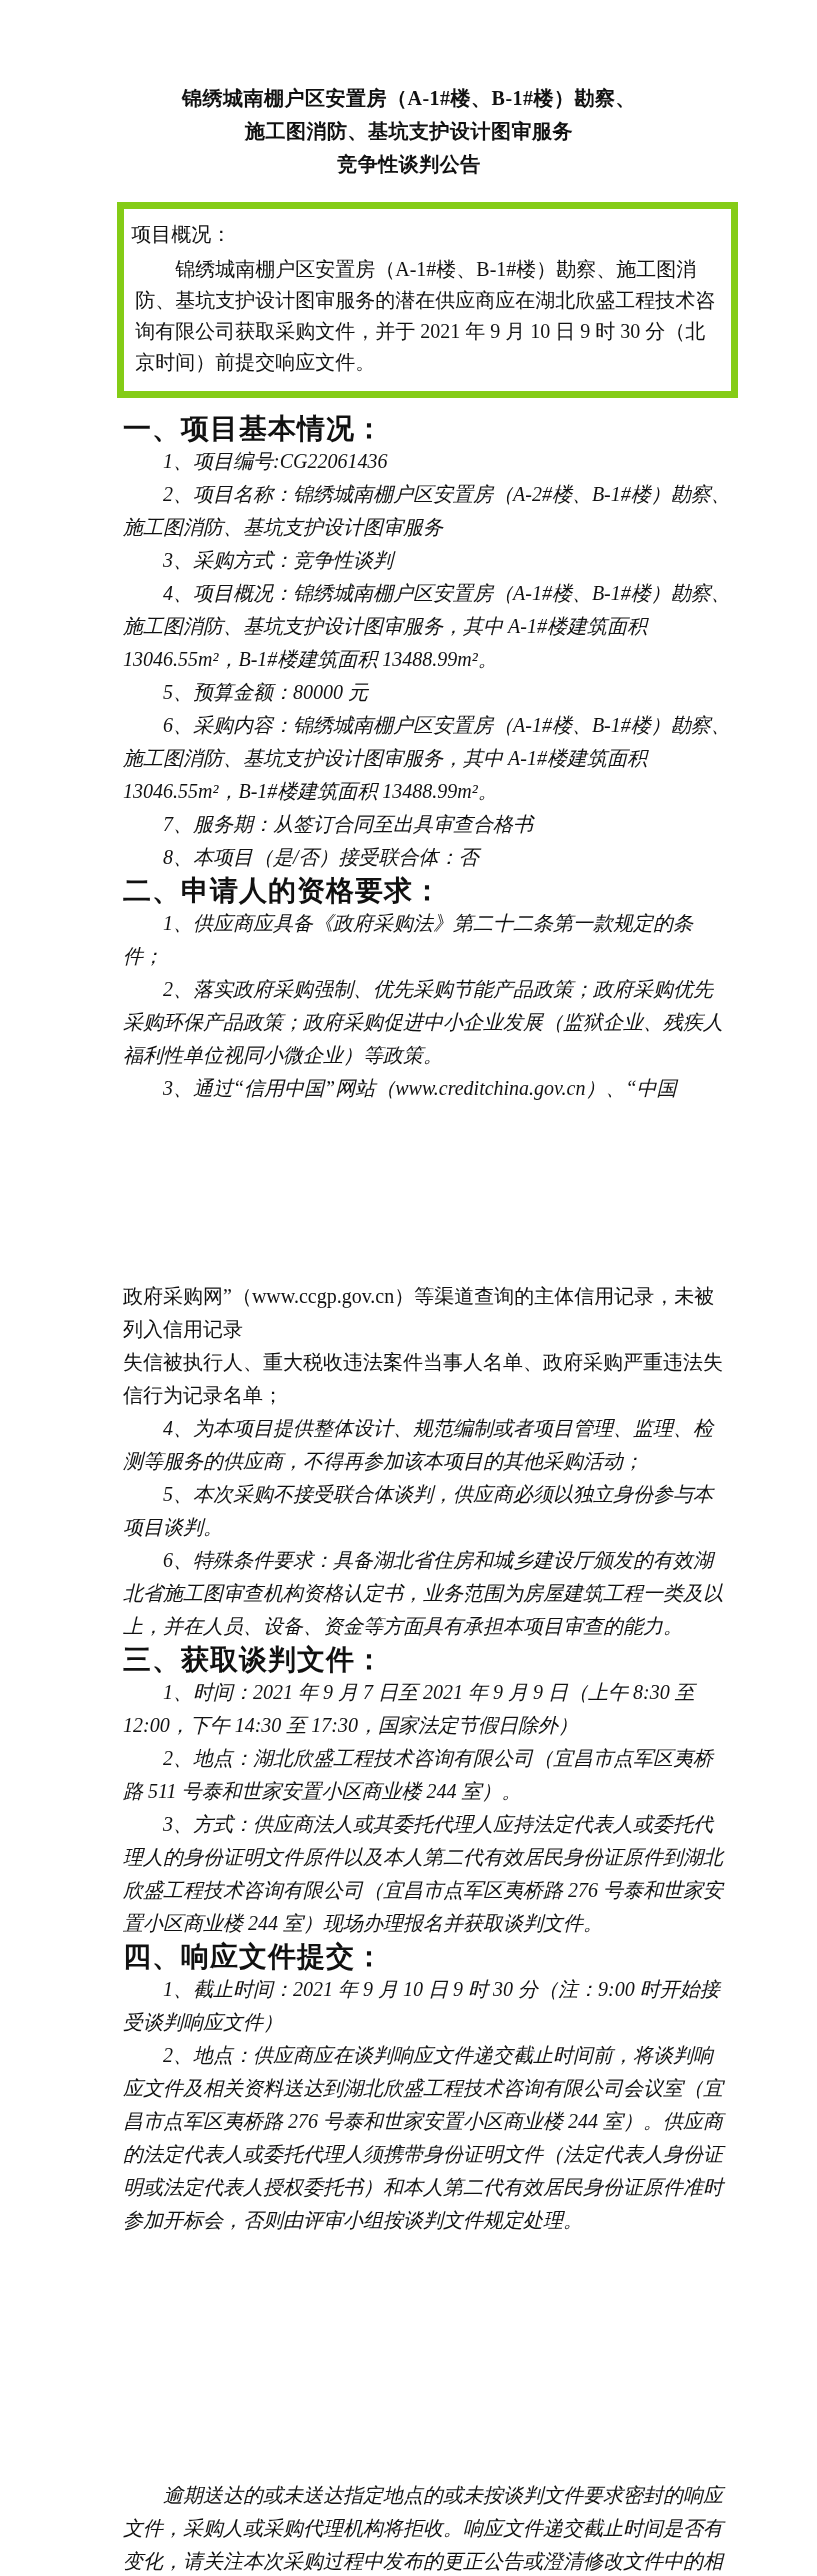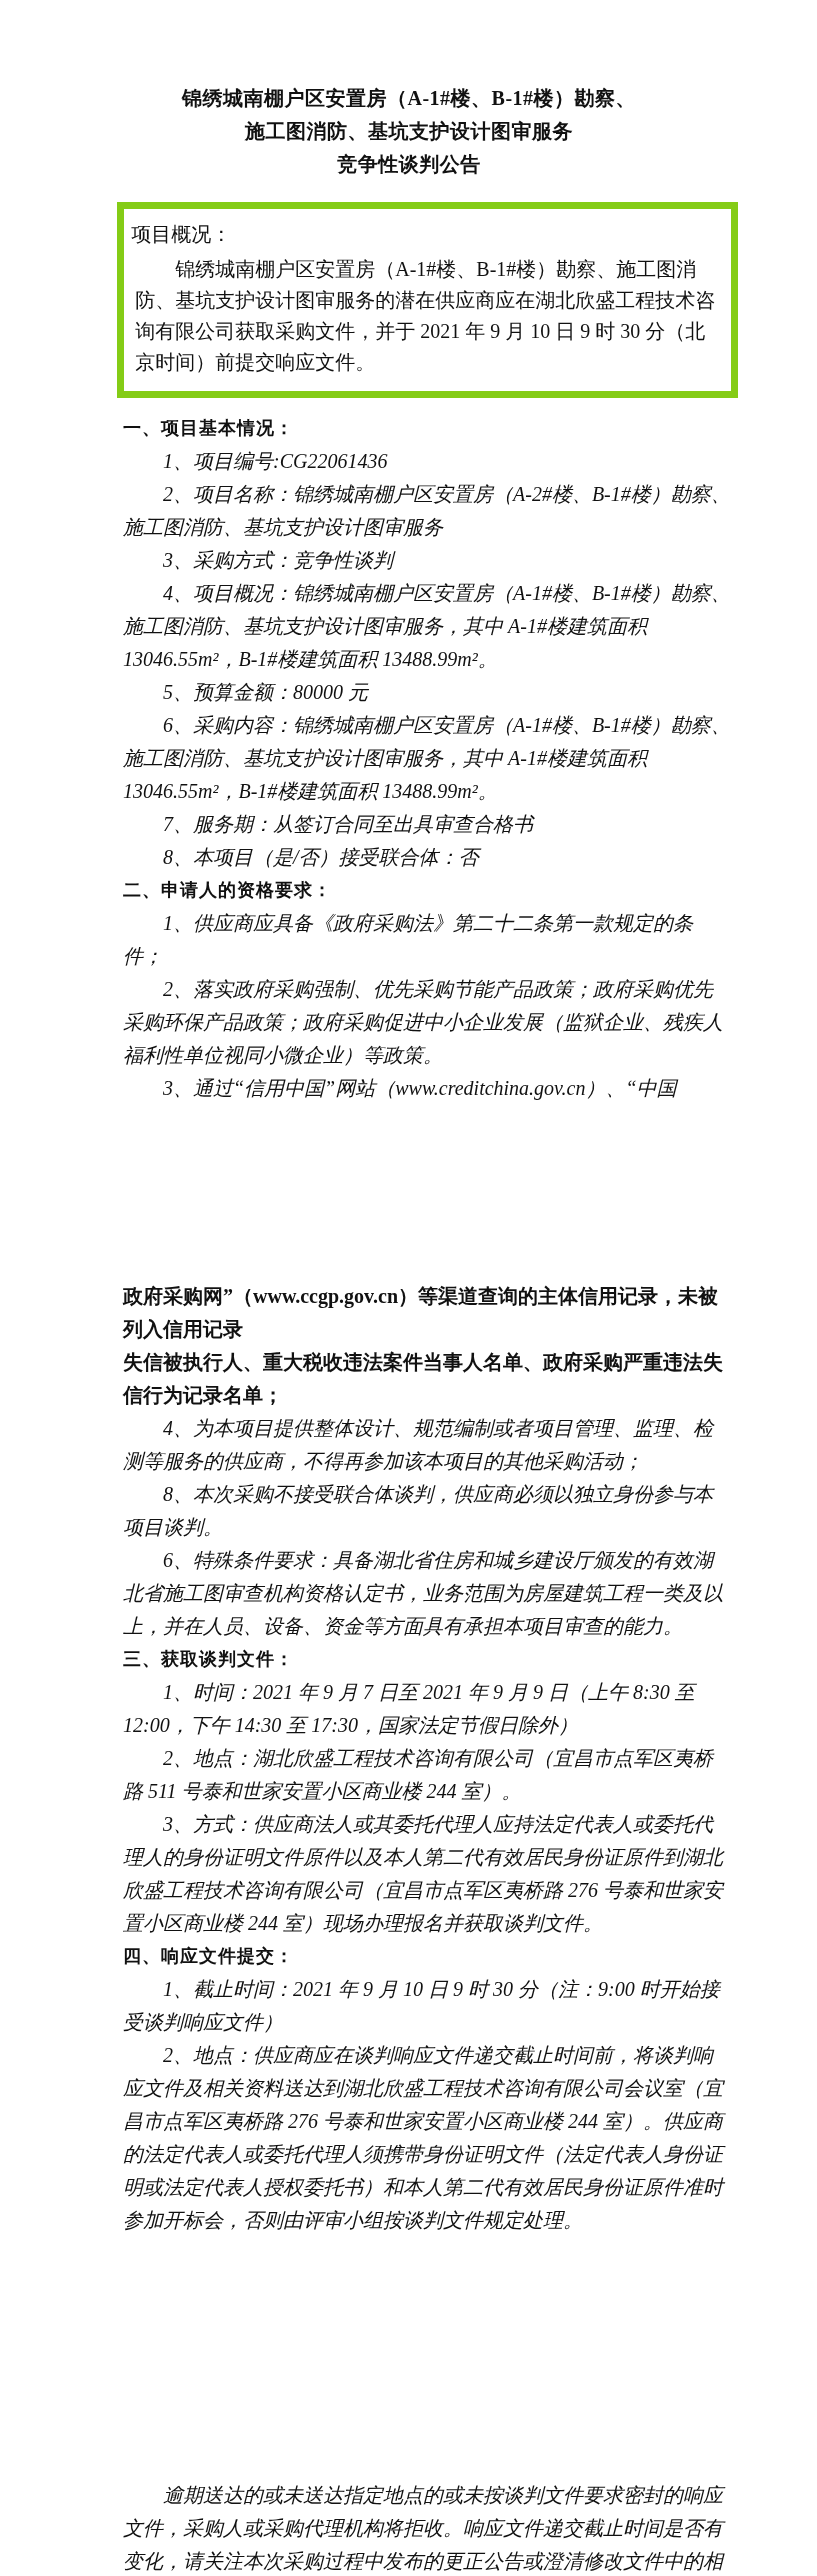--- a/index.html
+++ b/index.html
@@ -33,25 +33,25 @@
   .overview-box .box-paragraph{margin:4px;text-indent:2em;}
   .doc-body{
     margin:13.4px 86px 0 123px;
     font-size:20px;
     line-height:33px;
   }
   .doc-body p{margin:0;padding:0;}
   .sec-header{
     font-family:"Liberation Sans","DejaVu Sans",sans-serif;
     font-weight:bold;
-    font-size:18px;
+    font-size:28px;
     letter-spacing:1px;
   }
   .item{text-indent:2em;font-style:italic;}
-  .cont-line{text-indent:0;font-weight:bold;}
+  .cont-line{text-indent:0;}
   .page-gap{width:100%;}
   .page-gap.first{height:175px;}
   .page-gap.second{height:242px;}
 </style>
 </head>
 <body>
 
 <div class="page">
 
   <div class="doc-title">
@@ -78,21 +78,21 @@
       <p class="sec-header">二、申请人的资格要求：</p>
       <p class="item">1、供应商应具备《政府采购法》第二十二条第一款规定的条件；</p>
       <p class="item">2、落实政府采购强制、优先采购节能产品政策；政府采购优先采购环保产品政策；政府采购促进中小企业发展（监狱企业、残疾人福利性单位视同小微企业）等政策。</p>
       <p class="item">3、通过“信用中国”网站（www.creditchina.gov.cn）、“中国</p>
       <div class="page-gap first"></div>
       <p class="cont-line">政府采购网”（www.ccgp.gov.cn）等渠道查询的主体信用记录，未被</p>
       <p class="cont-line">列入信用记录</p>
       <p class="cont-line">失信被执行人、重大税收违法案件当事人名单、政府采购严重违法失</p>
       <p class="cont-line">信行为记录名单；</p>
       <p class="item">4、为本项目提供整体设计、规范编制或者项目管理、监理、检测等服务的供应商，不得再参加该本项目的其他采购活动；</p>
-      <p class="item">8、本次采购不接受联合体谈判，供应商必须以独立身份参与本项目谈判。</p>
+      <p class="item">5、本次采购不接受联合体谈判，供应商必须以独立身份参与本项目谈判。</p>
       <p class="item">6、特殊条件要求：具备湖北省住房和城乡建设厅颁发的有效湖北省施工图审查机构资格认定书，业务范围为房屋建筑工程一类及以上，并在人员、设备、资金等方面具有承担本项目审查的能力。</p>
       <p class="sec-header">三、获取谈判文件：</p>
       <p class="item">1、时间：2021 年 9 月 7 日至 2021 年 9 月 9 日（上午 8:30 至 12:00，下午 14:30 至 17:30，国家法定节假日除外）</p>
       <p class="item">2、地点：湖北欣盛工程技术咨询有限公司（宜昌市点军区夷桥路 511 号泰和世家安置小区商业楼 244 室）。</p>
       <p class="item">3、方式：供应商法人或其委托代理人应持法定代表人或委托代理人的身份证明文件原件以及本人第二代有效居民身份证原件到湖北欣盛工程技术咨询有限公司（宜昌市点军区夷桥路 276 号泰和世家安置小区商业楼 244 室）现场办理报名并获取谈判文件。</p>
       <p class="sec-header">四、响应文件提交：</p>
       <p class="item">1、截止时间：2021 年 9 月 10 日 9 时 30 分（注：9:00 时开始接受谈判响应文件）</p>
       <p class="item">2、地点：供应商应在谈判响应文件递交截止时间前，将谈判响应文件及相关资料送达到湖北欣盛工程技术咨询有限公司会议室（宜昌市点军区夷桥路 276 号泰和世家安置小区商业楼 244 室）。供应商的法定代表人或委托代理人须携带身份证明文件（法定代表人身份证明或法定代表人授权委托书）和本人第二代有效居民身份证原件准时参加开标会，否则由评审小组按谈判文件规定处理。</p>
       <div class="page-gap second"></div>
       <p class="item">逾期送达的或未送达指定地点的或未按谈判文件要求密封的响应文件，采购人或采购代理机构将拒收。响应文件递交截止时间是否有变化，请关注本次采购过程中发布的更正公告或澄清修改文件中的相关信息。</p>

